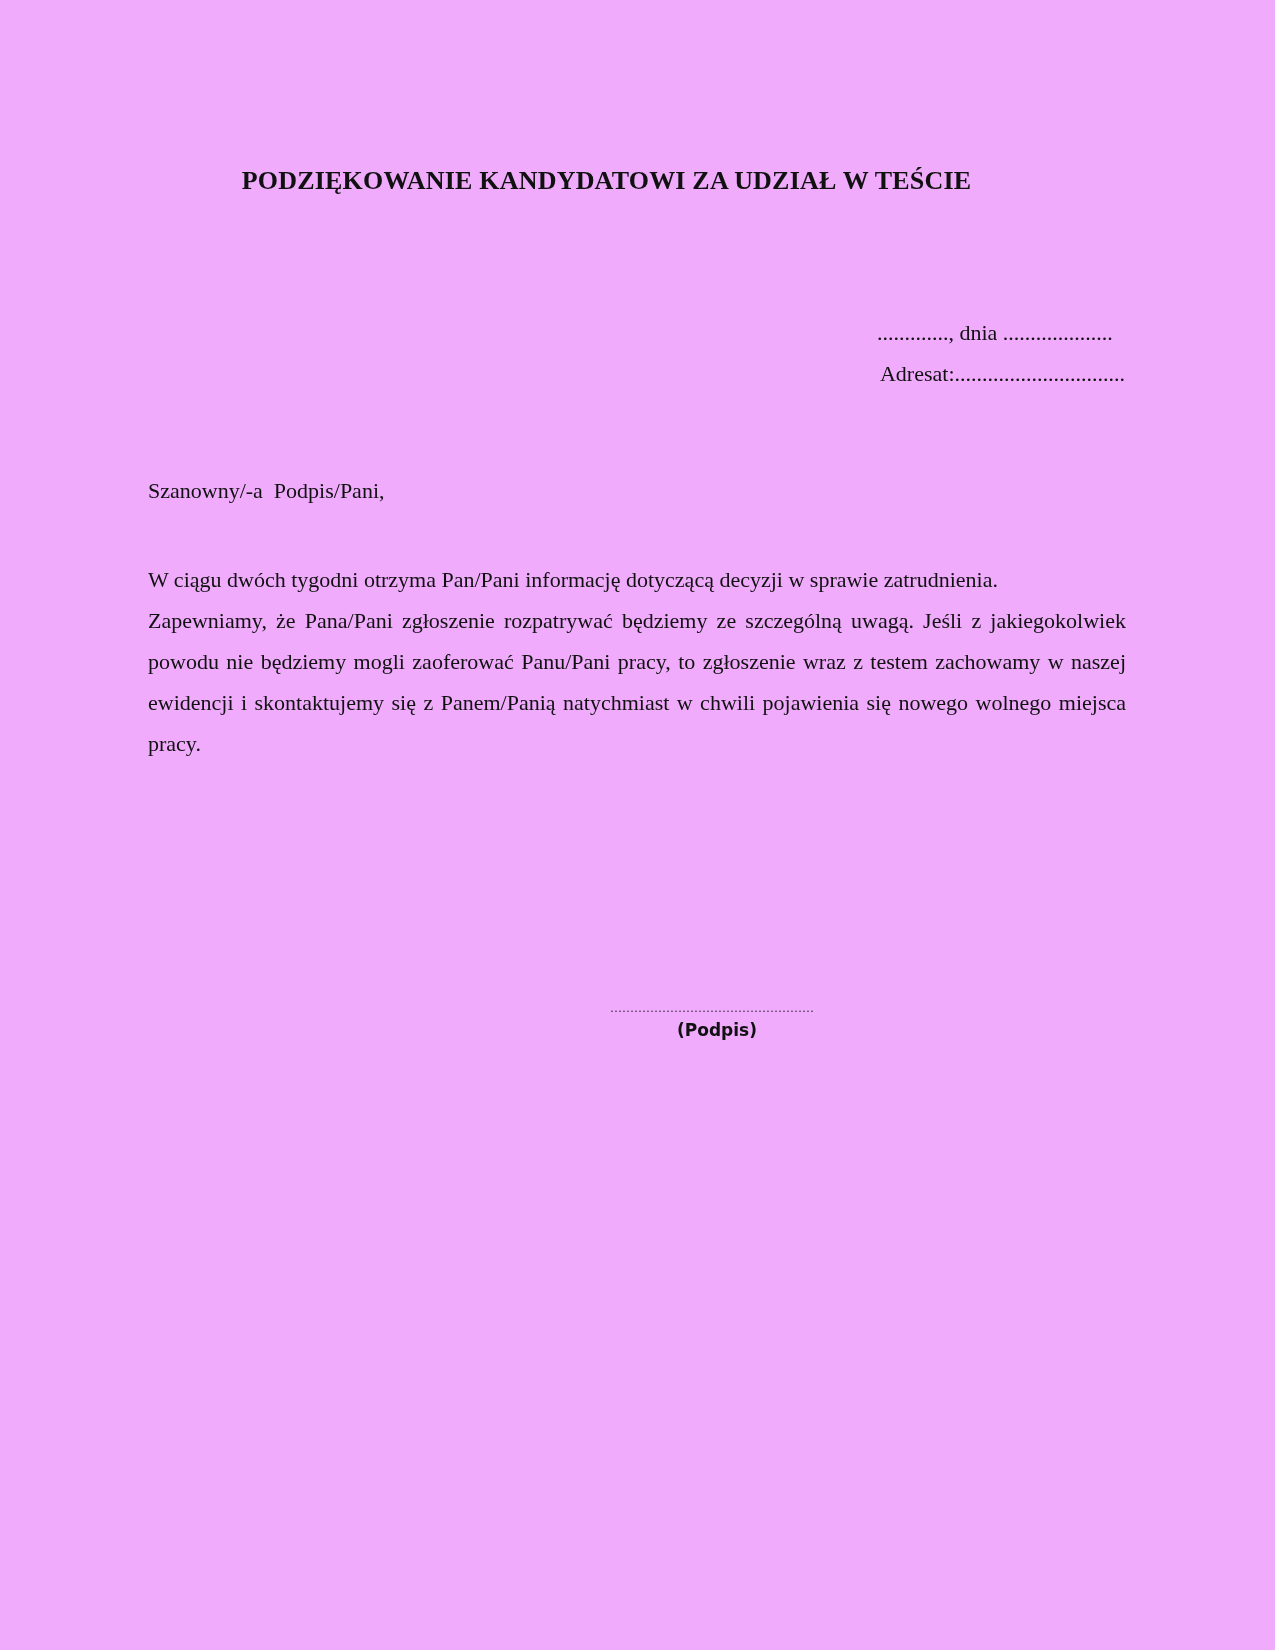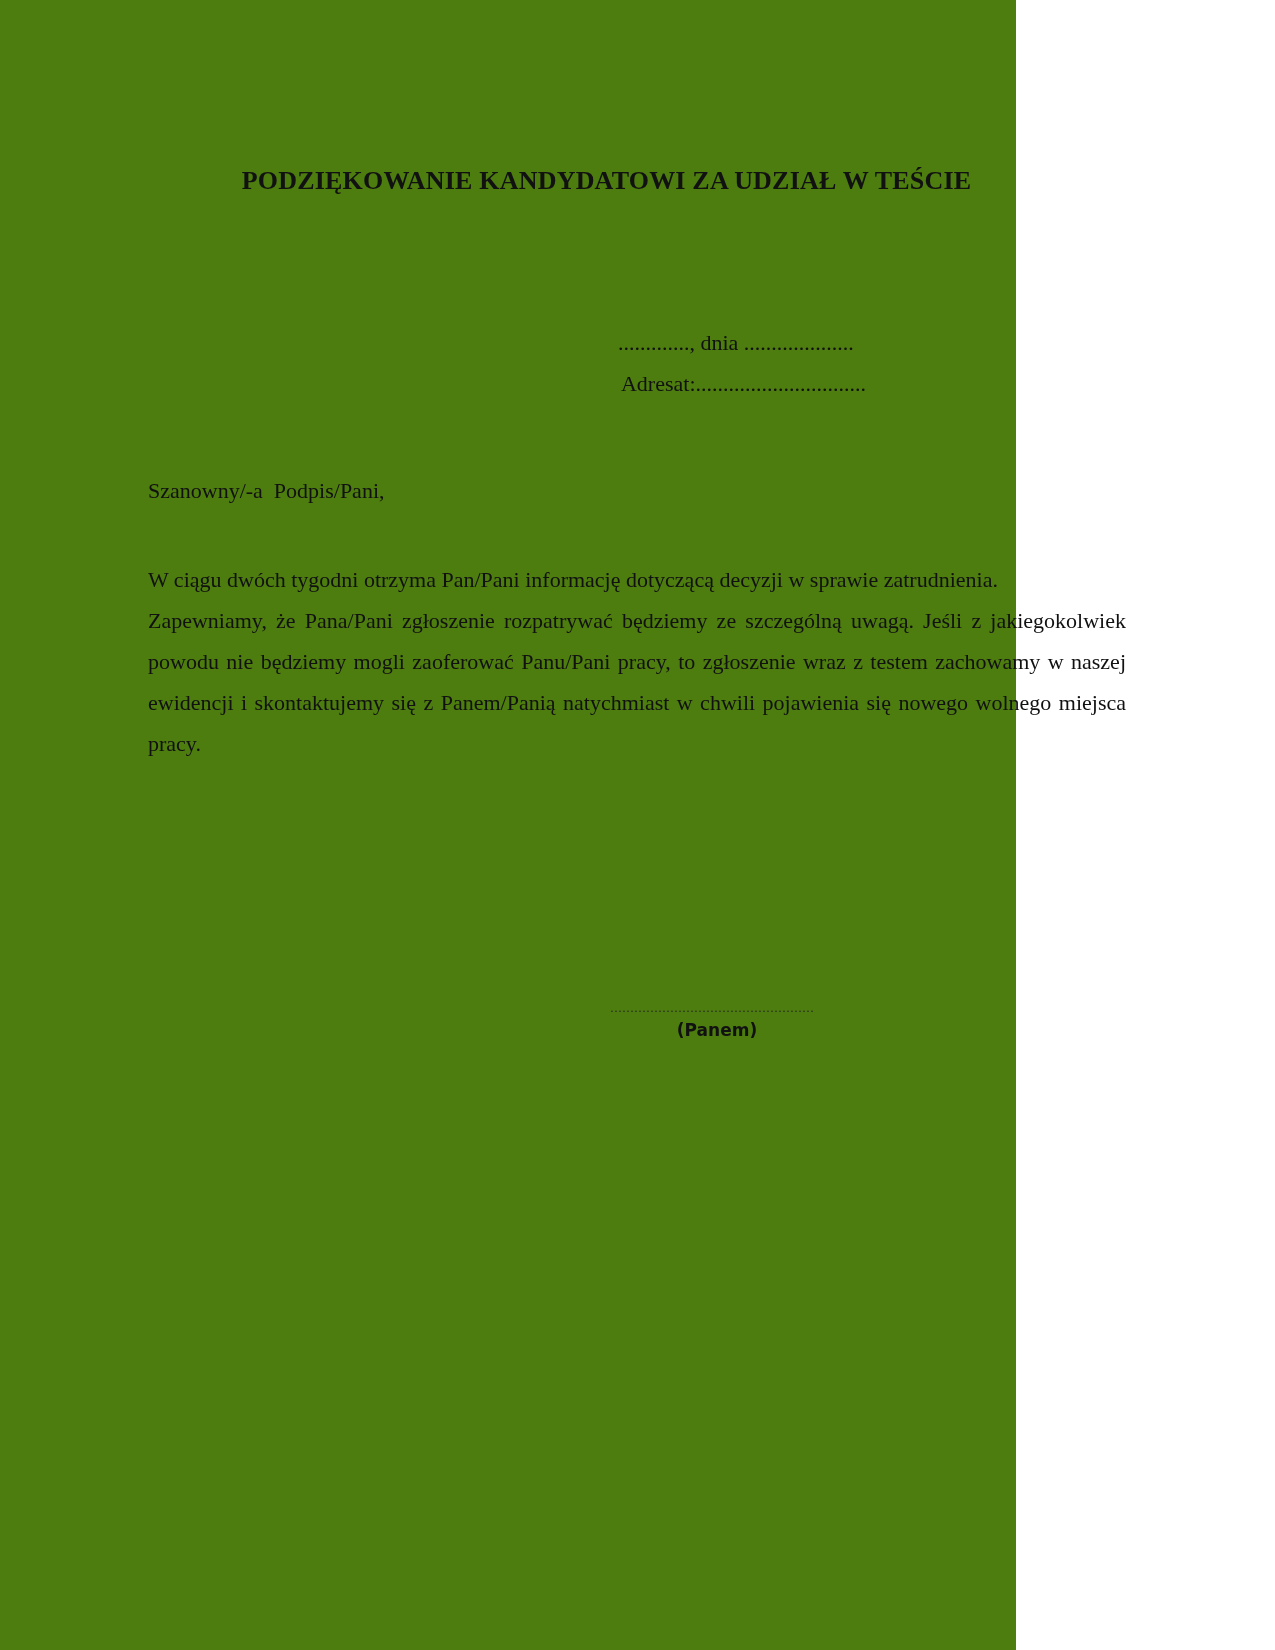--- a/index.html
+++ b/index.html
@@ -11,42 +11,42 @@
       width: 1275px;
       height: 1650px;
       position: relative;
       overflow: hidden;
       color: #111111;
       font-family: "Liberation Serif", "DejaVu Serif", serif;
     }
     .page {
       position: absolute;
       left: 0; top: 0;
-      width: 1016px;
+      width: 1275px;
       height: 1650px;
-      background: #4d7c0f;
+      background: #f0abfc;
     }
     .title {
       position: absolute;
       left: 0;
       width: 1275px;
       top: 166px;
       text-align: center;
       font-family: "Liberation Serif", "DejaVu Serif", serif;
       font-weight: bold;
       font-size: 26px;
       letter-spacing: 0.2px;
       margin: 0;
       padding-left: 0;
       transform: translateX(-31px);
     }
     .right-block {
       position: absolute;
       right: 150px;
-      top: 322px;
+      top: 312px;
       text-align: left;
       font-size: 22px;
       line-height: 41px;
     }
     .right-block .line {
       display: block;
       white-space: nowrap;
     }
     .right-block .line.date { padding-left: 0; }
     .right-block .line.addr { padding-left: 3px; }
@@ -113,16 +113,16 @@
 
   <div class="salutation">Szanowny/-a  Podpis/Pani,</div>
 
   <div class="body-text">
     <p>W ciągu dwóch tygodni otrzyma Pan/Pani informację dotyczącą decyzji w sprawie zatrudnienia.</p>
     <p>Zapewniamy, że Pana/Pani zgłoszenie rozpatrywać będziemy ze szczególną uwagą. Jeśli z jakiegokolwiek powodu nie będziemy mogli zaoferować Panu/Pani pracy, to  zgłoszenie wraz z testem zachowamy w naszej ewidencji i skontaktujemy się z Panem/Panią natychmiast w chwili pojawienia się nowego wolnego miejsca pracy.</p>
   </div>
 
   <div class="signature">
     <span class="sig-dots">……………………………………………</span>
-    <span class="sig-label">(Panem)</span>
+    <span class="sig-label">(Podpis)</span>
   </div>
 
 </div>
 
 </body></html>

